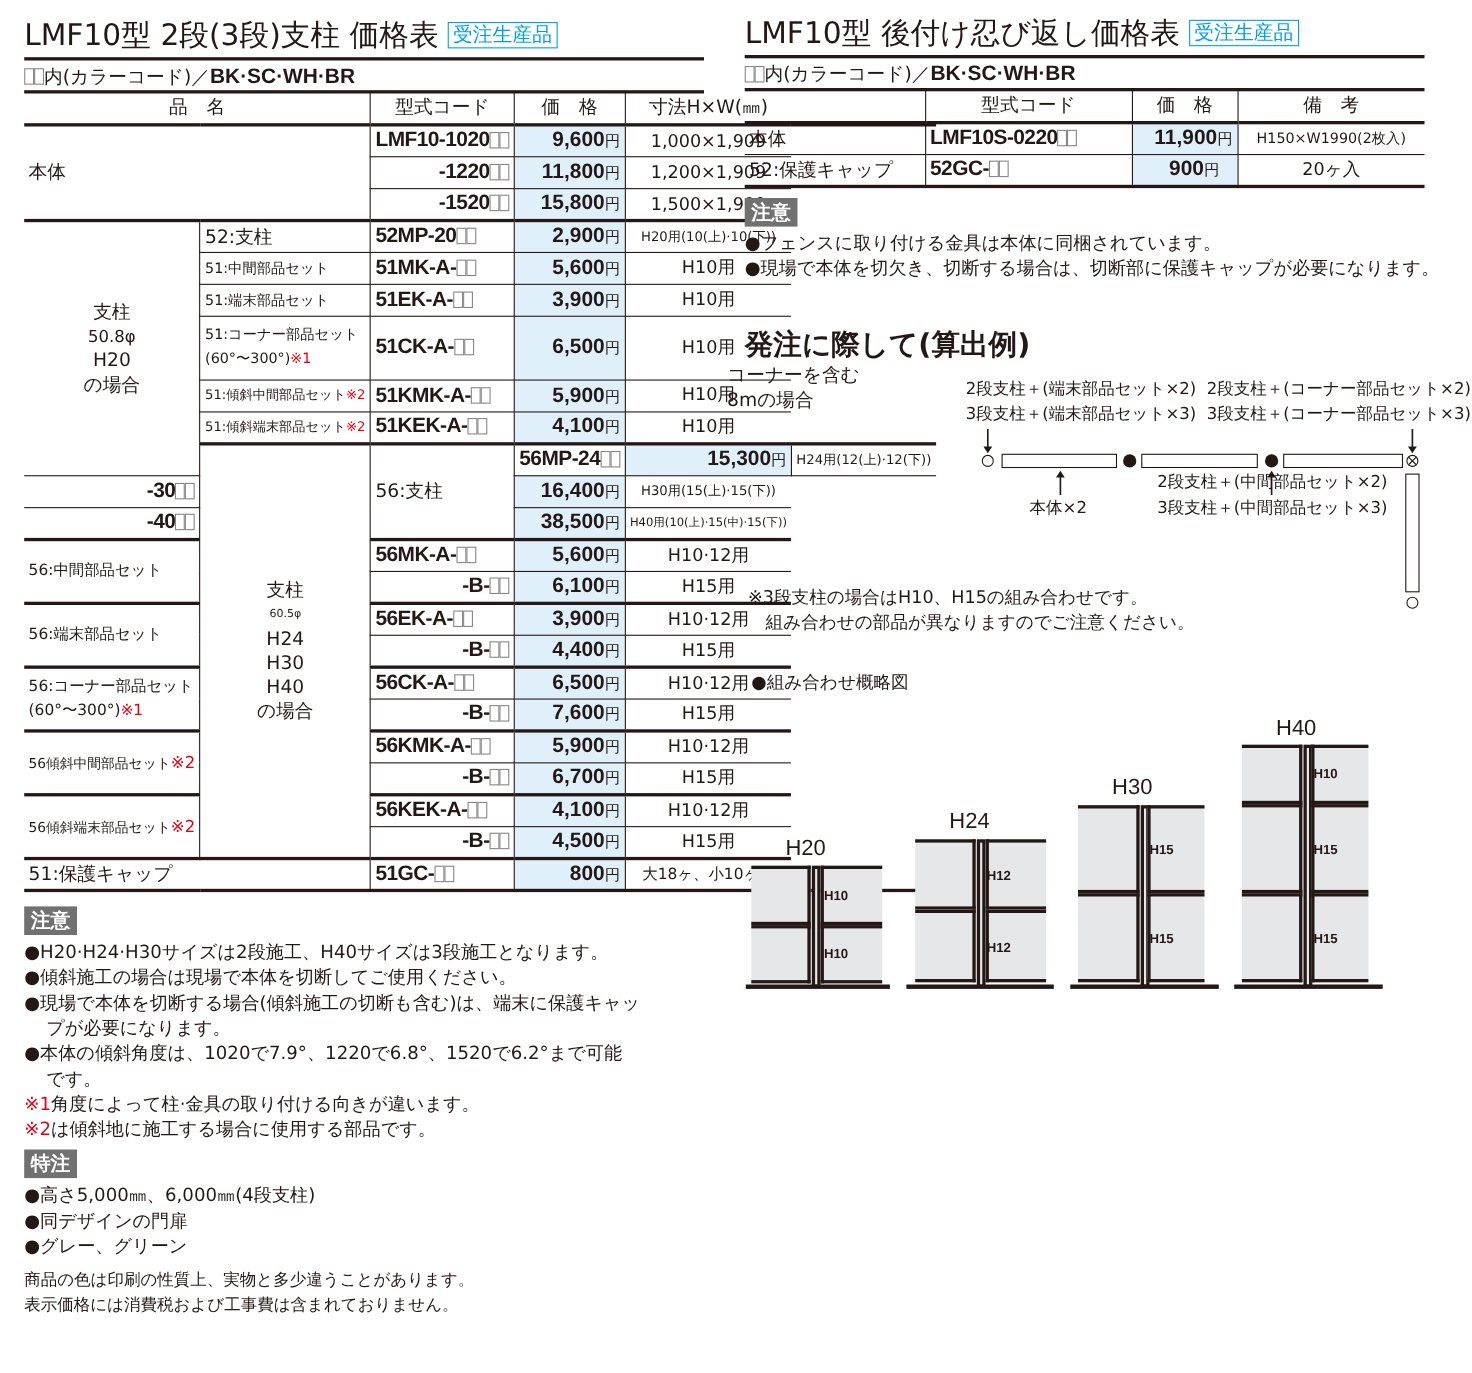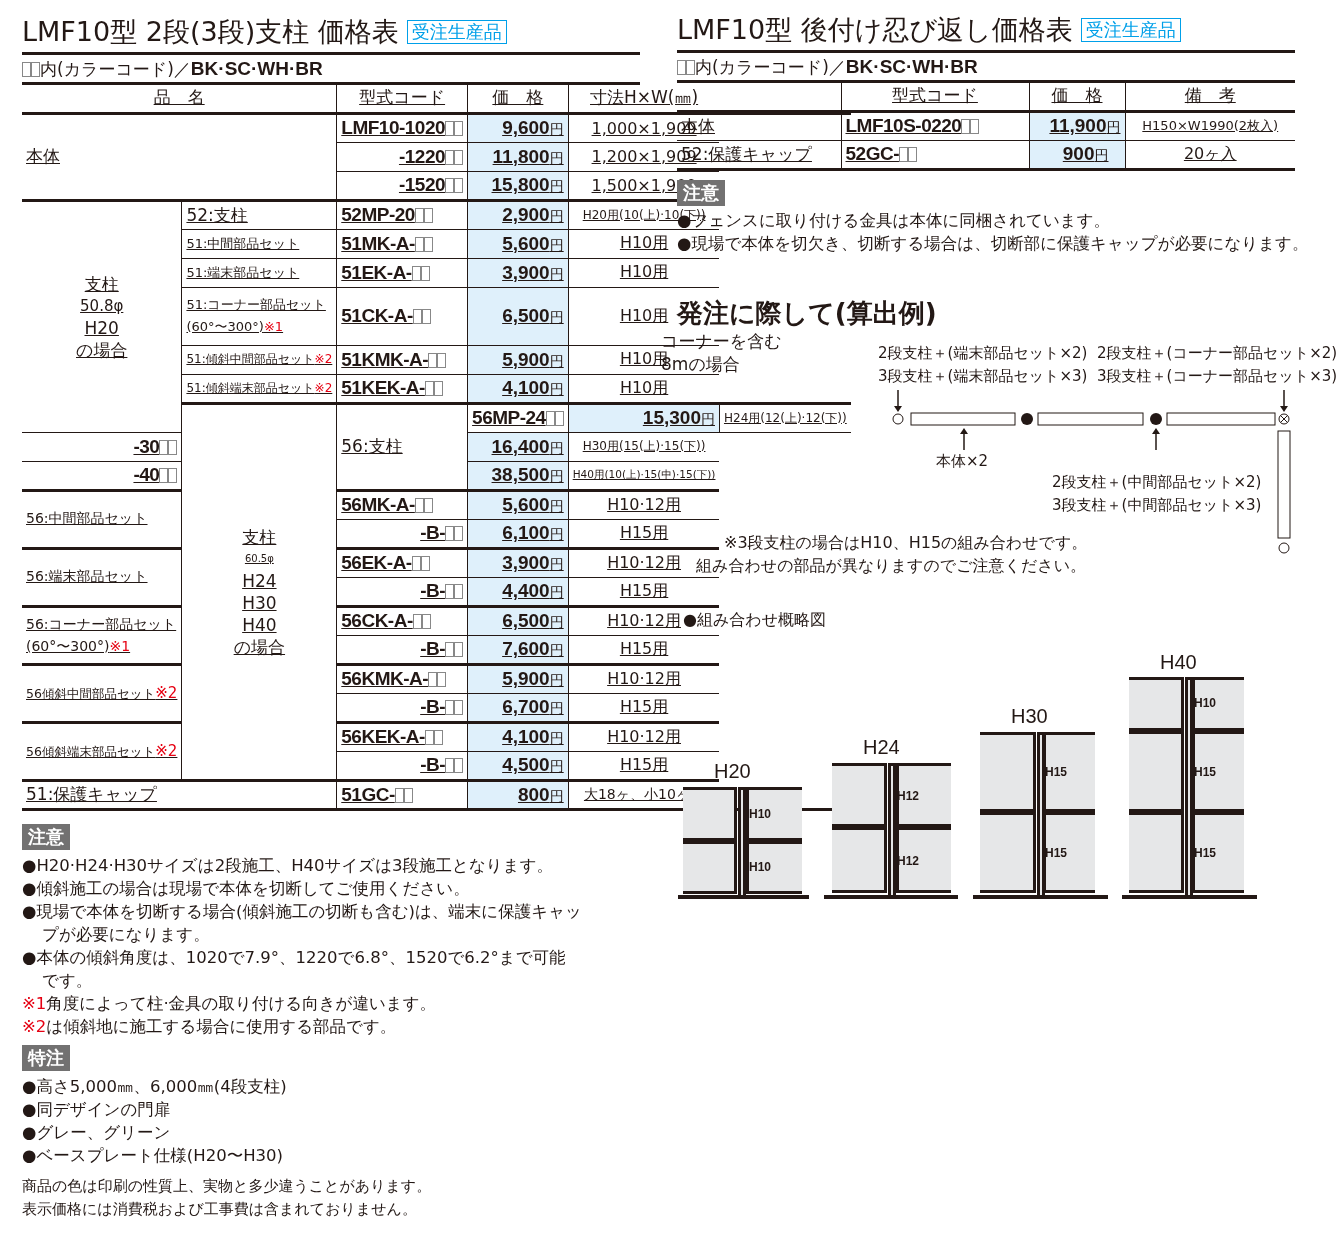--- a/index.html
+++ b/index.html
@@ -4,21 +4,21 @@
 <style>
   * { box-sizing: border-box; margin: 0; padding: 0; }
   body { width: 1338px; height: 1248px; background: #fff; color: #231815; font-family: "DejaVu Sans", sans-serif; position: relative; overflow: hidden; }
   .abs { position: absolute; }
   .title { font-size: 27px; font-weight: normal; letter-spacing: 0px; white-space: nowrap; display: flex; align-items: center; }
   .badge { margin-left: 8px; border: 1.5px solid #00a0e9; color: #00a0e9; font-size: 18px; padding: 0 4px; line-height: 22px; }
   .thick { background: #231815; height: 3px; }
   .colorline { font-size: 17px; white-space: nowrap; }
   .colorline b { font-family: "Liberation Sans", sans-serif; font-weight: bold; font-size: 19px; }
   .sq { display: inline-block; width: 9px; height: 15px; border: 1px solid #888; vertical-align: -2px; margin-right: 0px; }
-  table { border-collapse: collapse; position: absolute; text-decoration: underline; }
+  table { border-collapse: collapse; position: absolute; }
   td, th { border: 1px solid #231815; font-weight: normal; white-space: nowrap; height: 29px; padding: 0 4px; font-size: 16px; }
   table tr td:first-child, table tr th:first-child { border-left: none; }
   table tr td:last-child, table tr th:last-child { border-right: none; }
   .code { font-family: "Liberation Sans", sans-serif; font-weight: bold; font-size: 19px; text-align: right; letter-spacing: -0.5px; }
   .codel { text-align: left; }
   .price { background: #dff0fb; font-family: "Liberation Sans", sans-serif; font-weight: bold; font-size: 19px; text-align: right; }
   .price small { font-size: 14px; font-weight: normal; }
   .dim { text-align: center; font-size: 16px; }
   .dimsm { text-align: center; font-size: 12px; }
   .tb { border-top: 3px solid #231815; }
@@ -231,21 +231,20 @@
     <div class="note"><span class="red">※2</span><span>は傾斜地に施工する場合に使用する部品です。</span></div>
   </div>
 </div>
 
 <div class="abs" style="left:22px;top:1045px;">
   <div class="sec-head">特注</div>
   <div style="margin-top:4px;">
     <div class="note">●高さ5,000㎜、6,000㎜(4段支柱)</div>
     <div class="note">●同デザインの門扉</div>
     <div class="note">●グレー、グリーン</div>
-    <div class="note">●ベースプレート仕様(H20〜H30)</div>
   </div>
   <div style="margin-top:8px;">
     <div class="note" style="font-size:15px;">商品の色は印刷の性質上、実物と多少違うことがあります。</div>
     <div class="note" style="font-size:15px;">表示価格には消費税および工事費は含まれておりません。</div>
   </div>
 </div>
 
 <div class="abs title" style="left:677px;top:12px;">
   <span>LMF10型 後付け忍び返し価格表</span>
   <span class="badge">受注生産品</span>
@@ -322,27 +321,27 @@
   <line x1="400.5" y1="27.5" x2="407.5" y2="34.5" stroke="#231815"></line>
     <line x1="407.5" y1="27.5" x2="400.5" y2="34.5" stroke="#231815"></line>
   <rect x="398" y="43" width="12" height="107" fill="#fff" stroke="#231815"></rect>
   <circle cx="404" cy="160" r="5" fill="#fff" stroke="#231815"></circle>
   <line x1="84" y1="42" x2="84" y2="62" stroke="#231815" stroke-width="1.5"></line>
     <polygon points="80,46 88,46 84,40" fill="#231815"></polygon>
   <line x1="276" y1="42" x2="276" y2="62" stroke="#231815" stroke-width="1.5"></line>
     <polygon points="272,46 280,46 276,40" fill="#231815"></polygon>
 </svg>
 <div class="abs diagtext" style="left:936px;top:450px;">本体×2</div>
-<div class="abs" style="left:1052px;top:471px;">
+<div class="abs" style="left:1052px;top:427px;">
   <div class="diagtext">2段支柱＋(中間部品セット×2)</div>
     <div class="diagtext">3段支柱＋(中間部品セット×3)</div>
 </div>
 
 <div class="abs" style="left:680px;top:531px;">
-  <div class="note" style="font-size:16px;margin-left:44px;">※3段支柱の場合はH10、H15の組み合わせです。</div>
+  <div class="note" style="font-size:16px;">※3段支柱の場合はH10、H15の組み合わせです。</div>
   <div class="note" style="font-size:16px;padding-left:16px;">組み合わせの部品が異なりますのでご注意ください。</div>
 </div>
 <div class="abs note" style="left:683px;top:608px;font-size:16px;">●組み合わせ概略図</div>
 
 <div class="abs" style="left:677px;top:640px;width:640px;height:270px;">
 
   <div class="hlabel" style="left:37px;top:120px;">H20</div>
   <div class="panel" style="left:6px;top:147px;width:54px;height:54px;border-left:none;"></div>
   <div class="panel" style="left:6px;top:201px;width:54px;height:53px;border-left:none;"></div>
   <div class="post" style="left:61px;top:147px;width:8px;height:111px;"></div>

